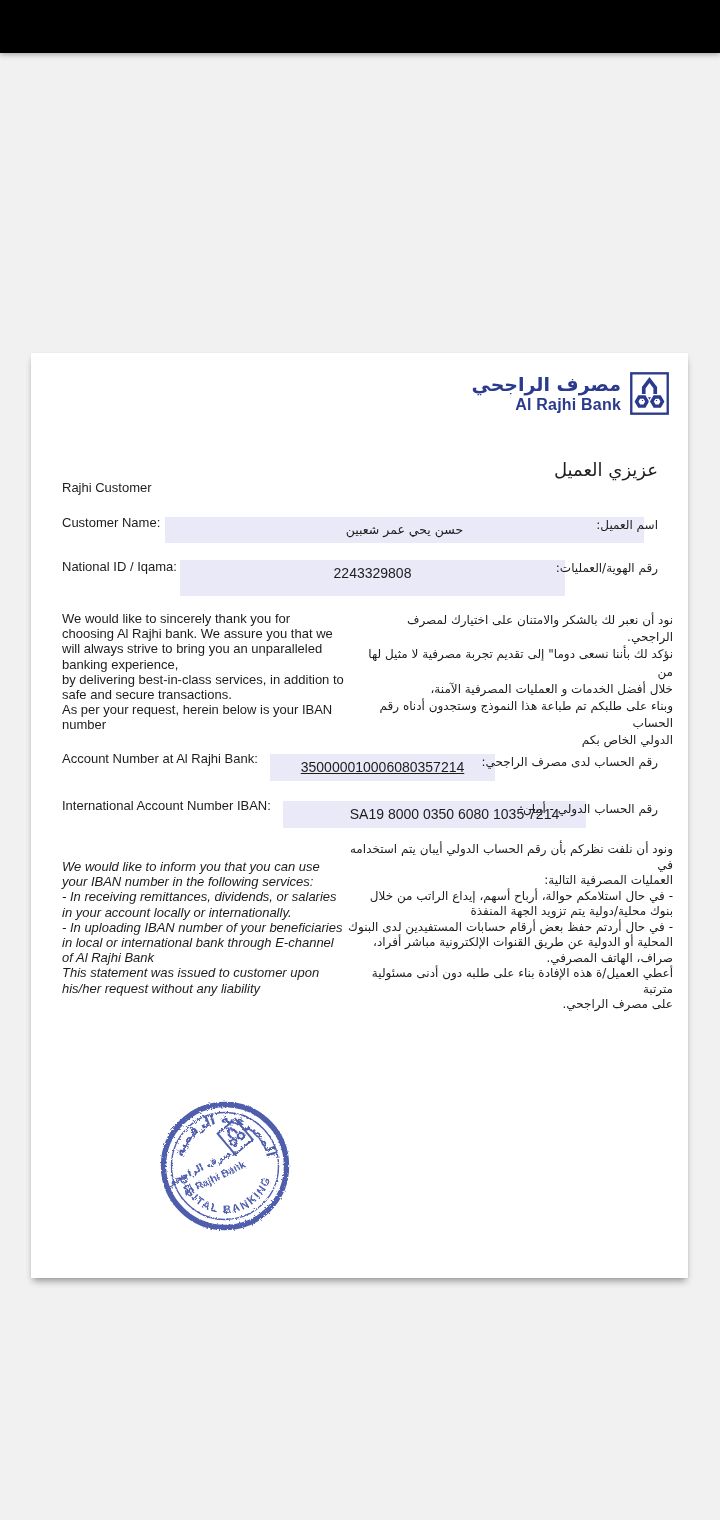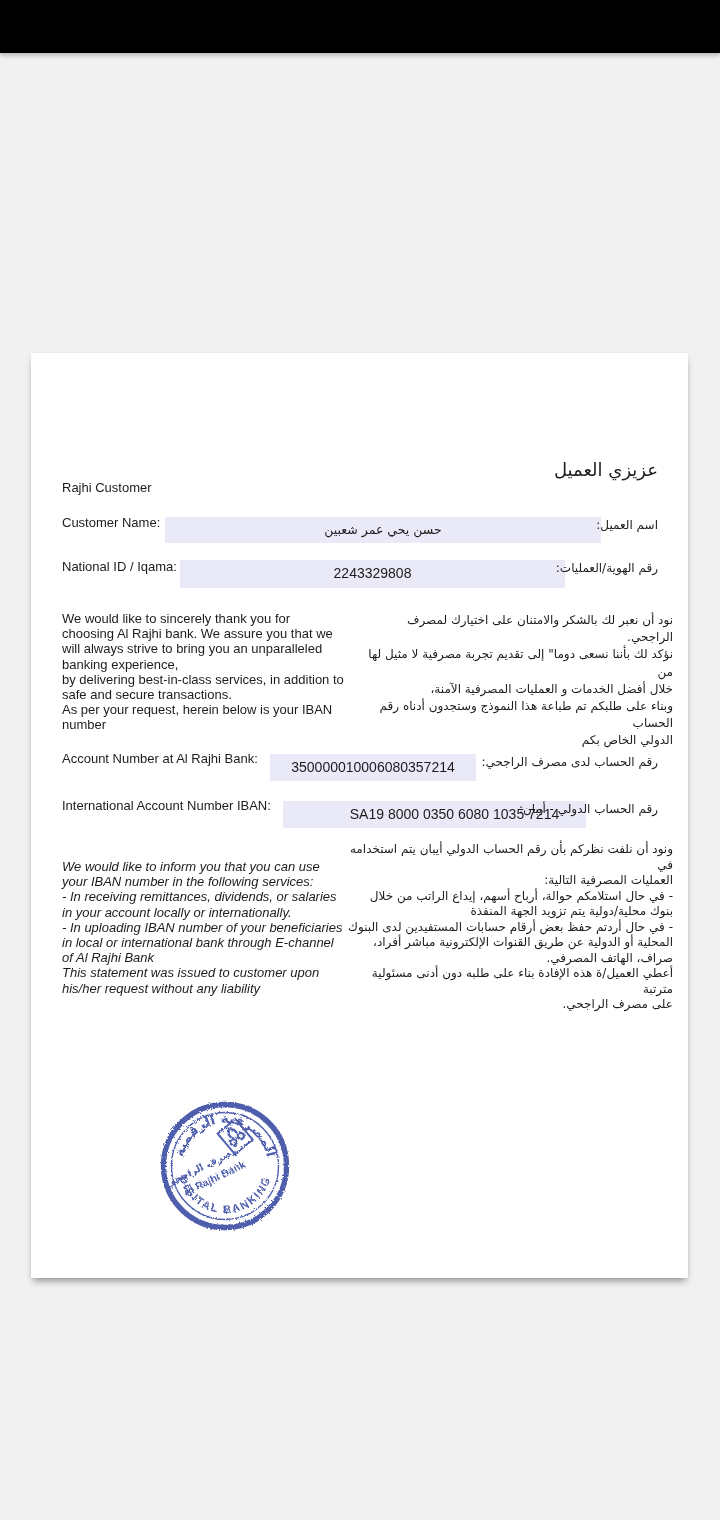--- a/index.html
+++ b/index.html
@@ -34,23 +34,23 @@
 
   .greet-ar{top:106px;right:30px;font-size:18px;}
   .greet-en{top:127px;left:31px;font-size:13px;}
 
   .label-en{font-size:13px;left:31px;}
   .label-ar{font-size:12px;right:30px;}
   .field{
     background:#e9e9f8;
     text-align:center;
   }
-  .f-name{top:164px;left:134px;width:436px;height:26px;font-size:12.5px;line-height:26px;}
-  .f-id{top:207px;left:149px;width:385px;height:28px;font-size:14px;line-height:26px;}
-  .f-acct{top:401px;left:239px;width:206px;height:27px;font-size:14px;line-height:27px;}
+  .f-name{top:164px;left:134px;width:479px;height:26px;font-size:12.5px;line-height:26px;}
+  .f-id{top:207px;left:149px;width:385px;height:36px;font-size:14px;line-height:26px;}
+  .f-acct{top:401px;left:239px;width:225px;height:27px;font-size:14px;line-height:27px;text-decoration:underline;}
   .f-iban{top:448px;left:252px;width:263px;height:27px;font-size:14px;line-height:27px;padding-left:40px;}
 
   .para-en{white-space:pre-line;font-size:13px;line-height:15.2px;}
   .para-ar{white-space:pre-line;font-size:12px;text-align:right;}
 
   .intro-en{top:258px;left:31px;width:335px;}
   .intro-ar{top:259px;right:15px;width:305px;line-height:17.2px;}
   .svc-en{top:506px;left:31px;width:340px;font-style:italic;}
   .svc-ar{top:489px;right:15px;width:335px;line-height:15.5px;}
 
@@ -70,20 +70,30 @@
       <path d="M 16.2,9.5 L 12.9,15.2 L 6.3,15.2 L 3,9.5 L 6.3,3.8 L 12.9,3.8 Z" fill="none" stroke="#ffffff" stroke-width="7.4"></path>
       <path d="M 16.2,9.5 L 12.9,15.2 L 6.3,15.2 L 3,9.5 L 6.3,3.8 L 12.9,3.8 Z" fill="none" stroke="currentColor" stroke-width="4.2"></path>
     </g>
   </defs>
 </svg>
 
 <div class="statusbar"></div>
 
 <div class="page">
 
+  <div class="abs logo-block">
+    <div class="logo-text">
+      <div class="logo-ar">مصرف الراجحي</div>
+      <div class="logo-en">Al Rajhi Bank</div>
+    </div>
+    <svg class="emblem-svg navy" width="39" height="43" viewBox="0 0 40 44" style="color:#2a3a8c">
+      <rect x="1.3" y="1.3" width="37.4" height="41.4" fill="none" stroke="#2a3a8c" stroke-width="2.4"></rect>
+      <use href="#palm" transform="translate(20,22.5) scale(0.82)"></use>
+    </svg>
+  </div>
 
   <div class="abs ar greet-ar">عزيزي العميل</div>
   <div class="abs en greet-en">Rajhi Customer</div>
 
   <div class="abs en label-en" style="top:162px">Customer Name:</div>
   <div class="abs ar field f-name">حسن يحي عمر شعبين</div>
   <div class="abs ar label-ar" style="top:165px">اسم العميل:</div>
 
   <div class="abs en label-en" style="top:206px">National ID / Iqama:</div>
   <div class="abs en field f-id">2243329808</div>

